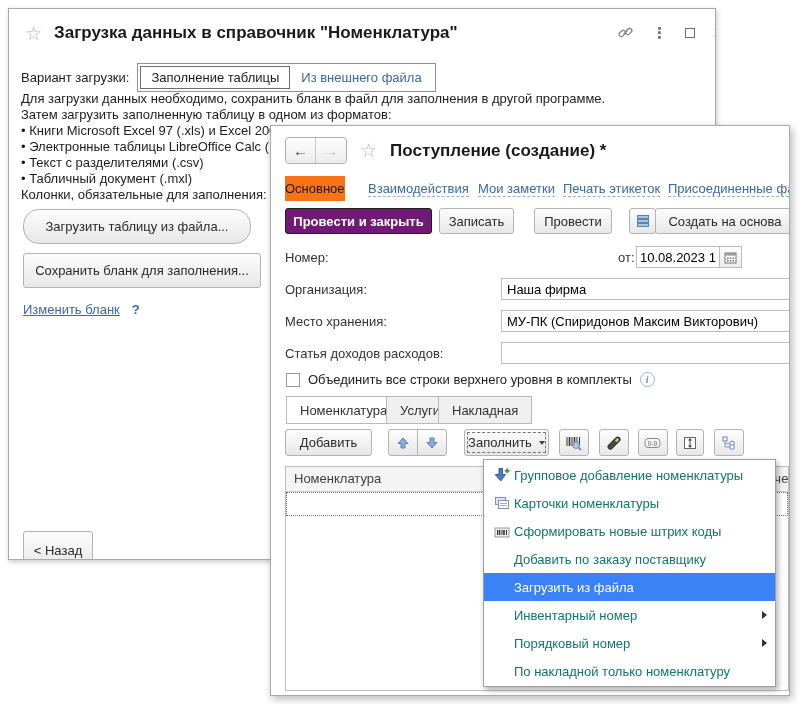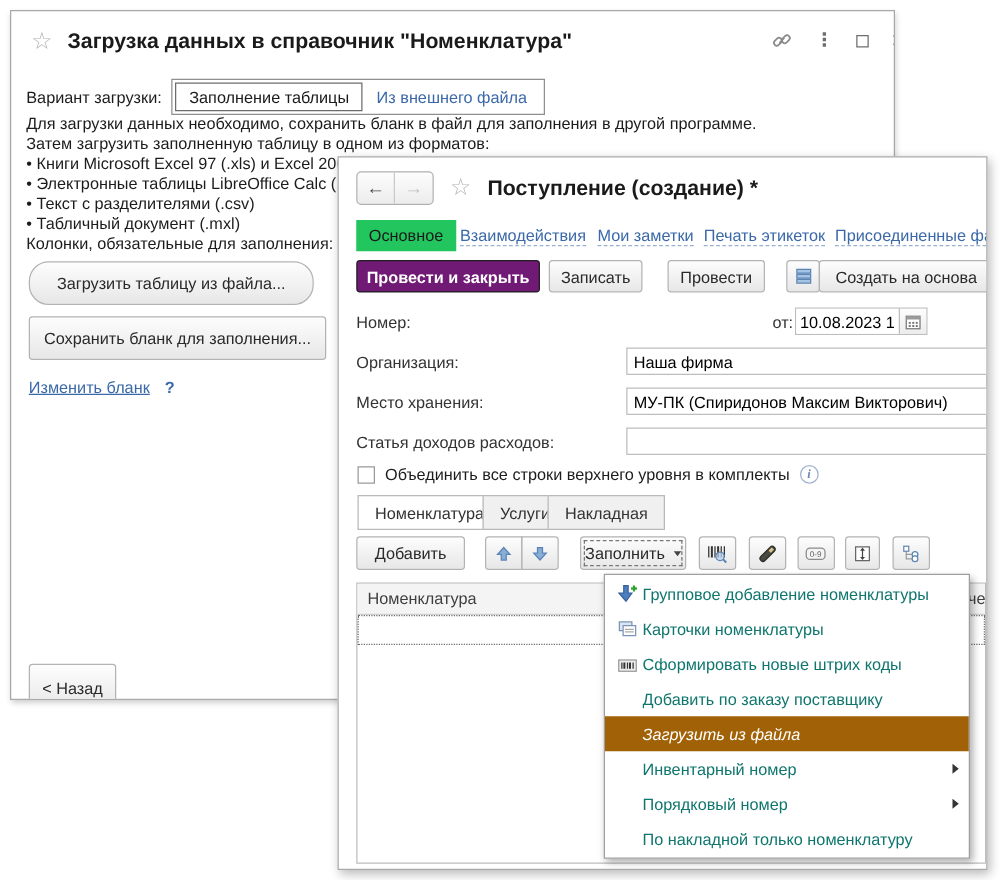--- a/index.html
+++ b/index.html
@@ -42,21 +42,21 @@
   .helpq { color:#3a68a8; font-weight:bold; }
 
   
   .w2-titlebar { position:absolute; left:14px; top:11px; display:flex; align-items:center; gap:13px; }
   .navgroup { display:inline-flex; border:1px solid #b0b0b0; border-radius:4px; background:linear-gradient(#fdfdfd,#ececec); }
   .navbtn { width:30px; height:25px; display:inline-flex; align-items:center; justify-content:center; font-size:15px; }
   .navbtn.back { color:#4a4a4a; border-right:1px solid #c9c9c9; }
   .navbtn.fwd { color:#c2c2c2; }
 
   .navlinks { position:absolute; left:0; top:50px; width:100%; height:27px; }
-  .chip { position:absolute; left:14px; top:0; background:#22c55e; padding:5px 10px; color:#1a1a1a; }
+  .chip { position:absolute; left:14px; top:0; background:#f97316; padding:5px 0; color:#1a1a1a; }
   .nlink { position:absolute; top:5px; color:#3a68a8; border-bottom:1px dashed #9ab0cf; white-space:nowrap; }
   .nl1{left:97px;} .nl2{left:207px;} .nl3{left:292px;} .nl4{left:397px;}
 
   .cmdbar { position:absolute; left:0; top:82px; height:27px; width:100%; }
   .cmd { position:absolute; top:0; height:26px; }
   .btn-dark { background:#701a75; color:#fff; font-weight:bold; border:1px solid #1f1f1f; }
   .c1{left:14px;width:147px;} .c2{left:168px;width:75px;} .c3{left:263px;width:78px;}
   .c4{left:358px;width:27px;} .c5{left:384px;width:140px;}
 
   .frow { position:absolute; left:0; width:100%; height:22px; }
@@ -101,21 +101,21 @@
   .ghead { display:flex; height:25px; background:#f4f4f4; border-bottom:1px solid #cfcfcf; color:#3f3f3f; }
   .gcol1 { width:455px; padding:4px 8px; border-right:1px solid #d6d6d6; overflow:hidden; white-space:nowrap; }
   .gcol2 { flex:1; padding:4px 4px; overflow:hidden; white-space:nowrap; }
   .grow-sel { height:24px; border:1px dotted #707070; }
 
   .menu { position:absolute; left:212px; top:333px; width:293px; background:#fff; border:1px solid #9f9f9f;
           box-shadow:2px 3px 6px rgba(0,0,0,.32); z-index:30; padding:1px 0; }
   .mi { height:28px; display:flex; align-items:center; padding:0 8px 0 6px; color:#0f766e; white-space:nowrap; }
   .mi .mic { width:24px; display:inline-flex; align-items:center; justify-content:center; }
   .mi .mlabel { flex:1; overflow:hidden; }
-  .mi.sel { background:#a16207; color:#fff;font-style:italic; }
+  .mi.sel { background:#3b82f6; color:#fff; }
   .subarrow { width:0; height:0; border-top:4px solid transparent; border-bottom:4px solid transparent;
               border-left:5px solid #333; }
   svg { display:block; }
 </style>
 </head>
 <body>
 
 <div class="stage">
 
   <section class="window win1">

